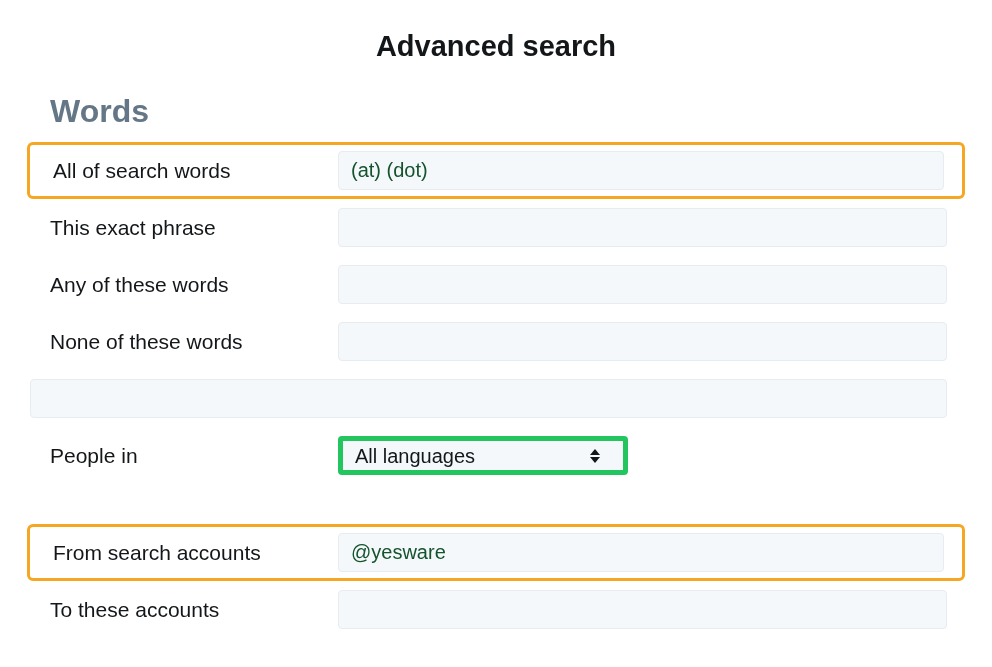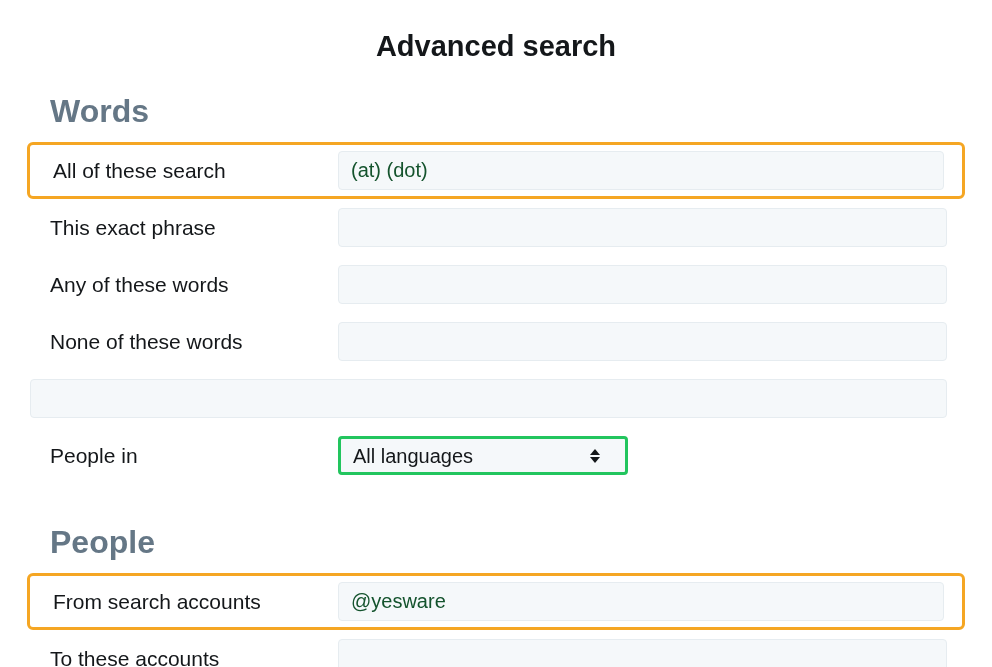--- a/index.html
+++ b/index.html
@@ -72,21 +72,21 @@
     }
     .select-wrapper {
       position: relative;
       display: inline-block;
       margin-right: 15px;
     }
     .form-select {
       width: 290px;
       height: 39px;
       background: #f5f8fa;
-      border: 3px solid #22c55e;
+      border: 5px solid #22c55e;
       border-radius: 4px;
       padding: 0 50px 0 12px;
       font-size: 20px;
       color: #14171a;
       font-family: inherit;
       appearance: none;
       -webkit-appearance: none;
       cursor: pointer;
     }
     .select-wrapper::after {
@@ -127,21 +127,21 @@
   </style>
 </head>
 <body>
 
 <h1 class="page-title">Advanced search</h1>
 
 <div class="form-section">
   <h2 class="section-heading">Words</h2>
 
   <div class="form-row highlighted">
-    <label class="form-label">All of these search</label>
+    <label class="form-label">All of search words</label>
     <input type="text" class="form-input" value="(at) (dot)" style="">
   </div>
 
   <div class="form-row">
     <label class="form-label">This exact phrase</label>
     <input type="text" class="form-input" value="" style="">
   </div>
 
   <div class="form-row">
     <label class="form-label">Any of these words</label>
@@ -165,21 +165,20 @@
       </select>
       <span class="sort-icon">
         <span class="arrow-up"></span>
         <span class="arrow-down"></span>
       </span>
     </div>
   </div>
 </div>
 
 <div class="form-section">
-  <h2 class="section-heading">People</h2>
 
   <div class="form-row highlighted">
     <label class="form-label">From search accounts</label>
     <input type="text" class="form-input" value="@yesware" style="">
   </div>
 
   <div class="form-row">
     <label class="form-label">To these accounts</label>
     <input type="text" class="form-input" value="" style="">
   </div>

